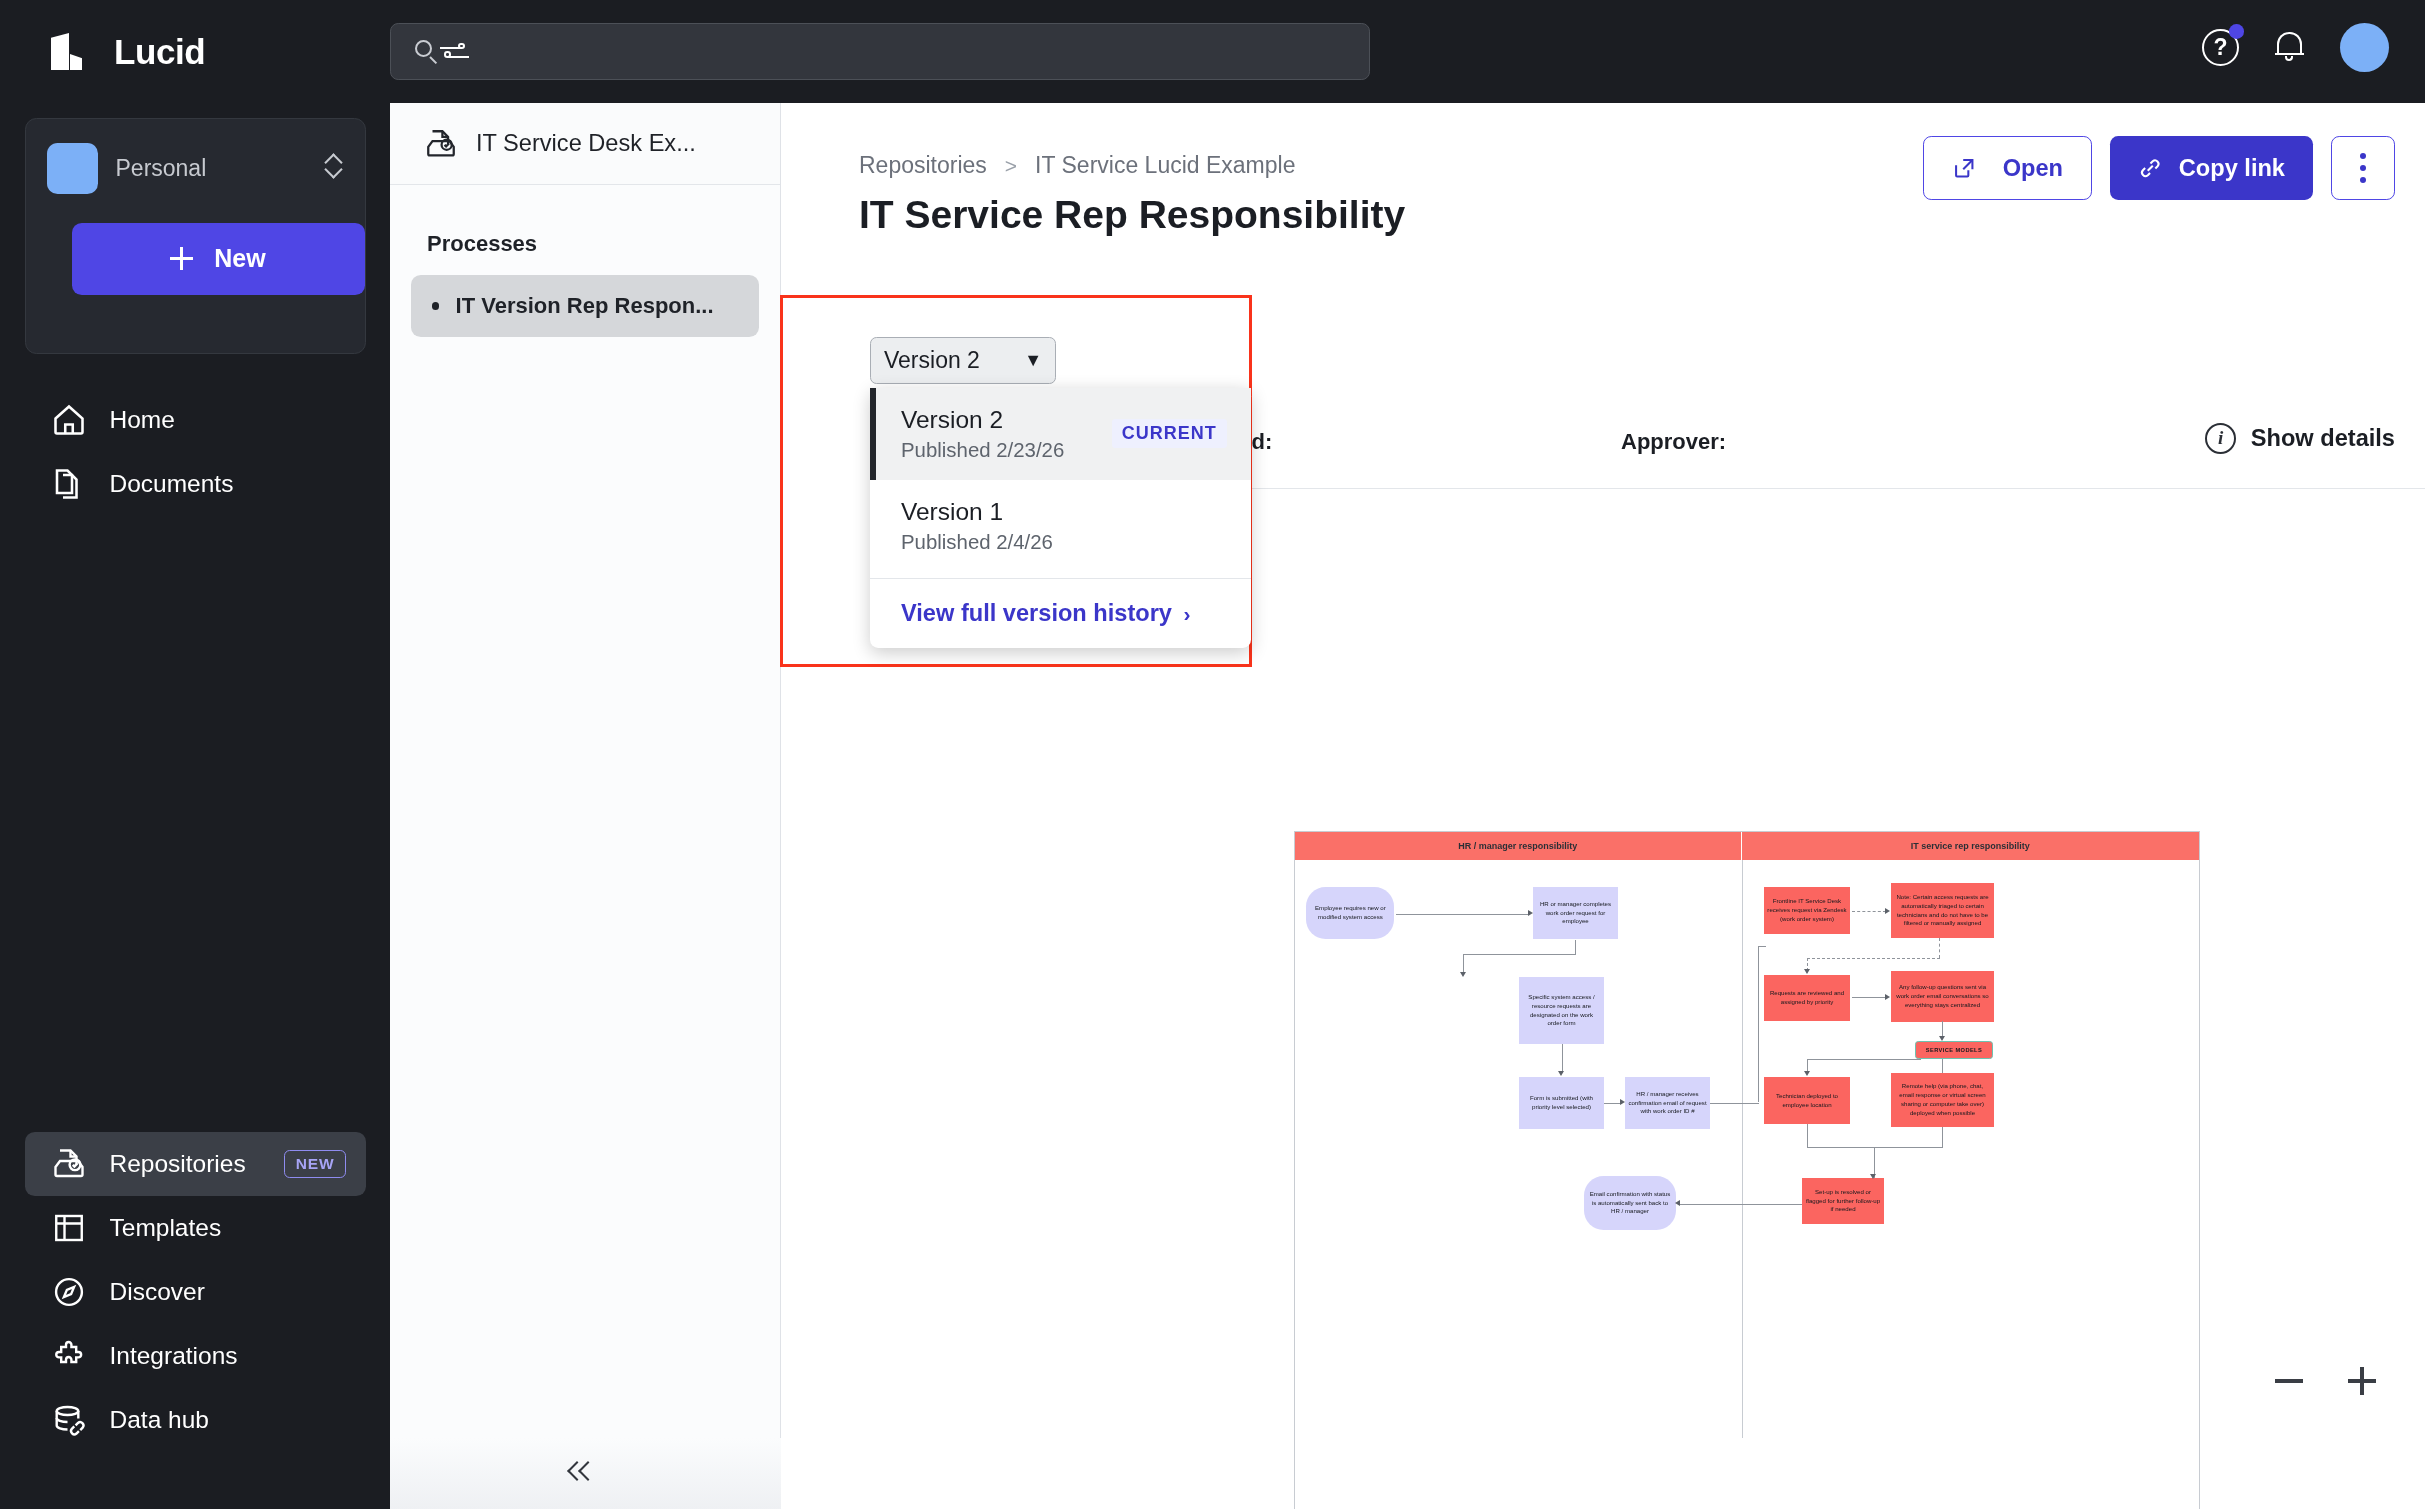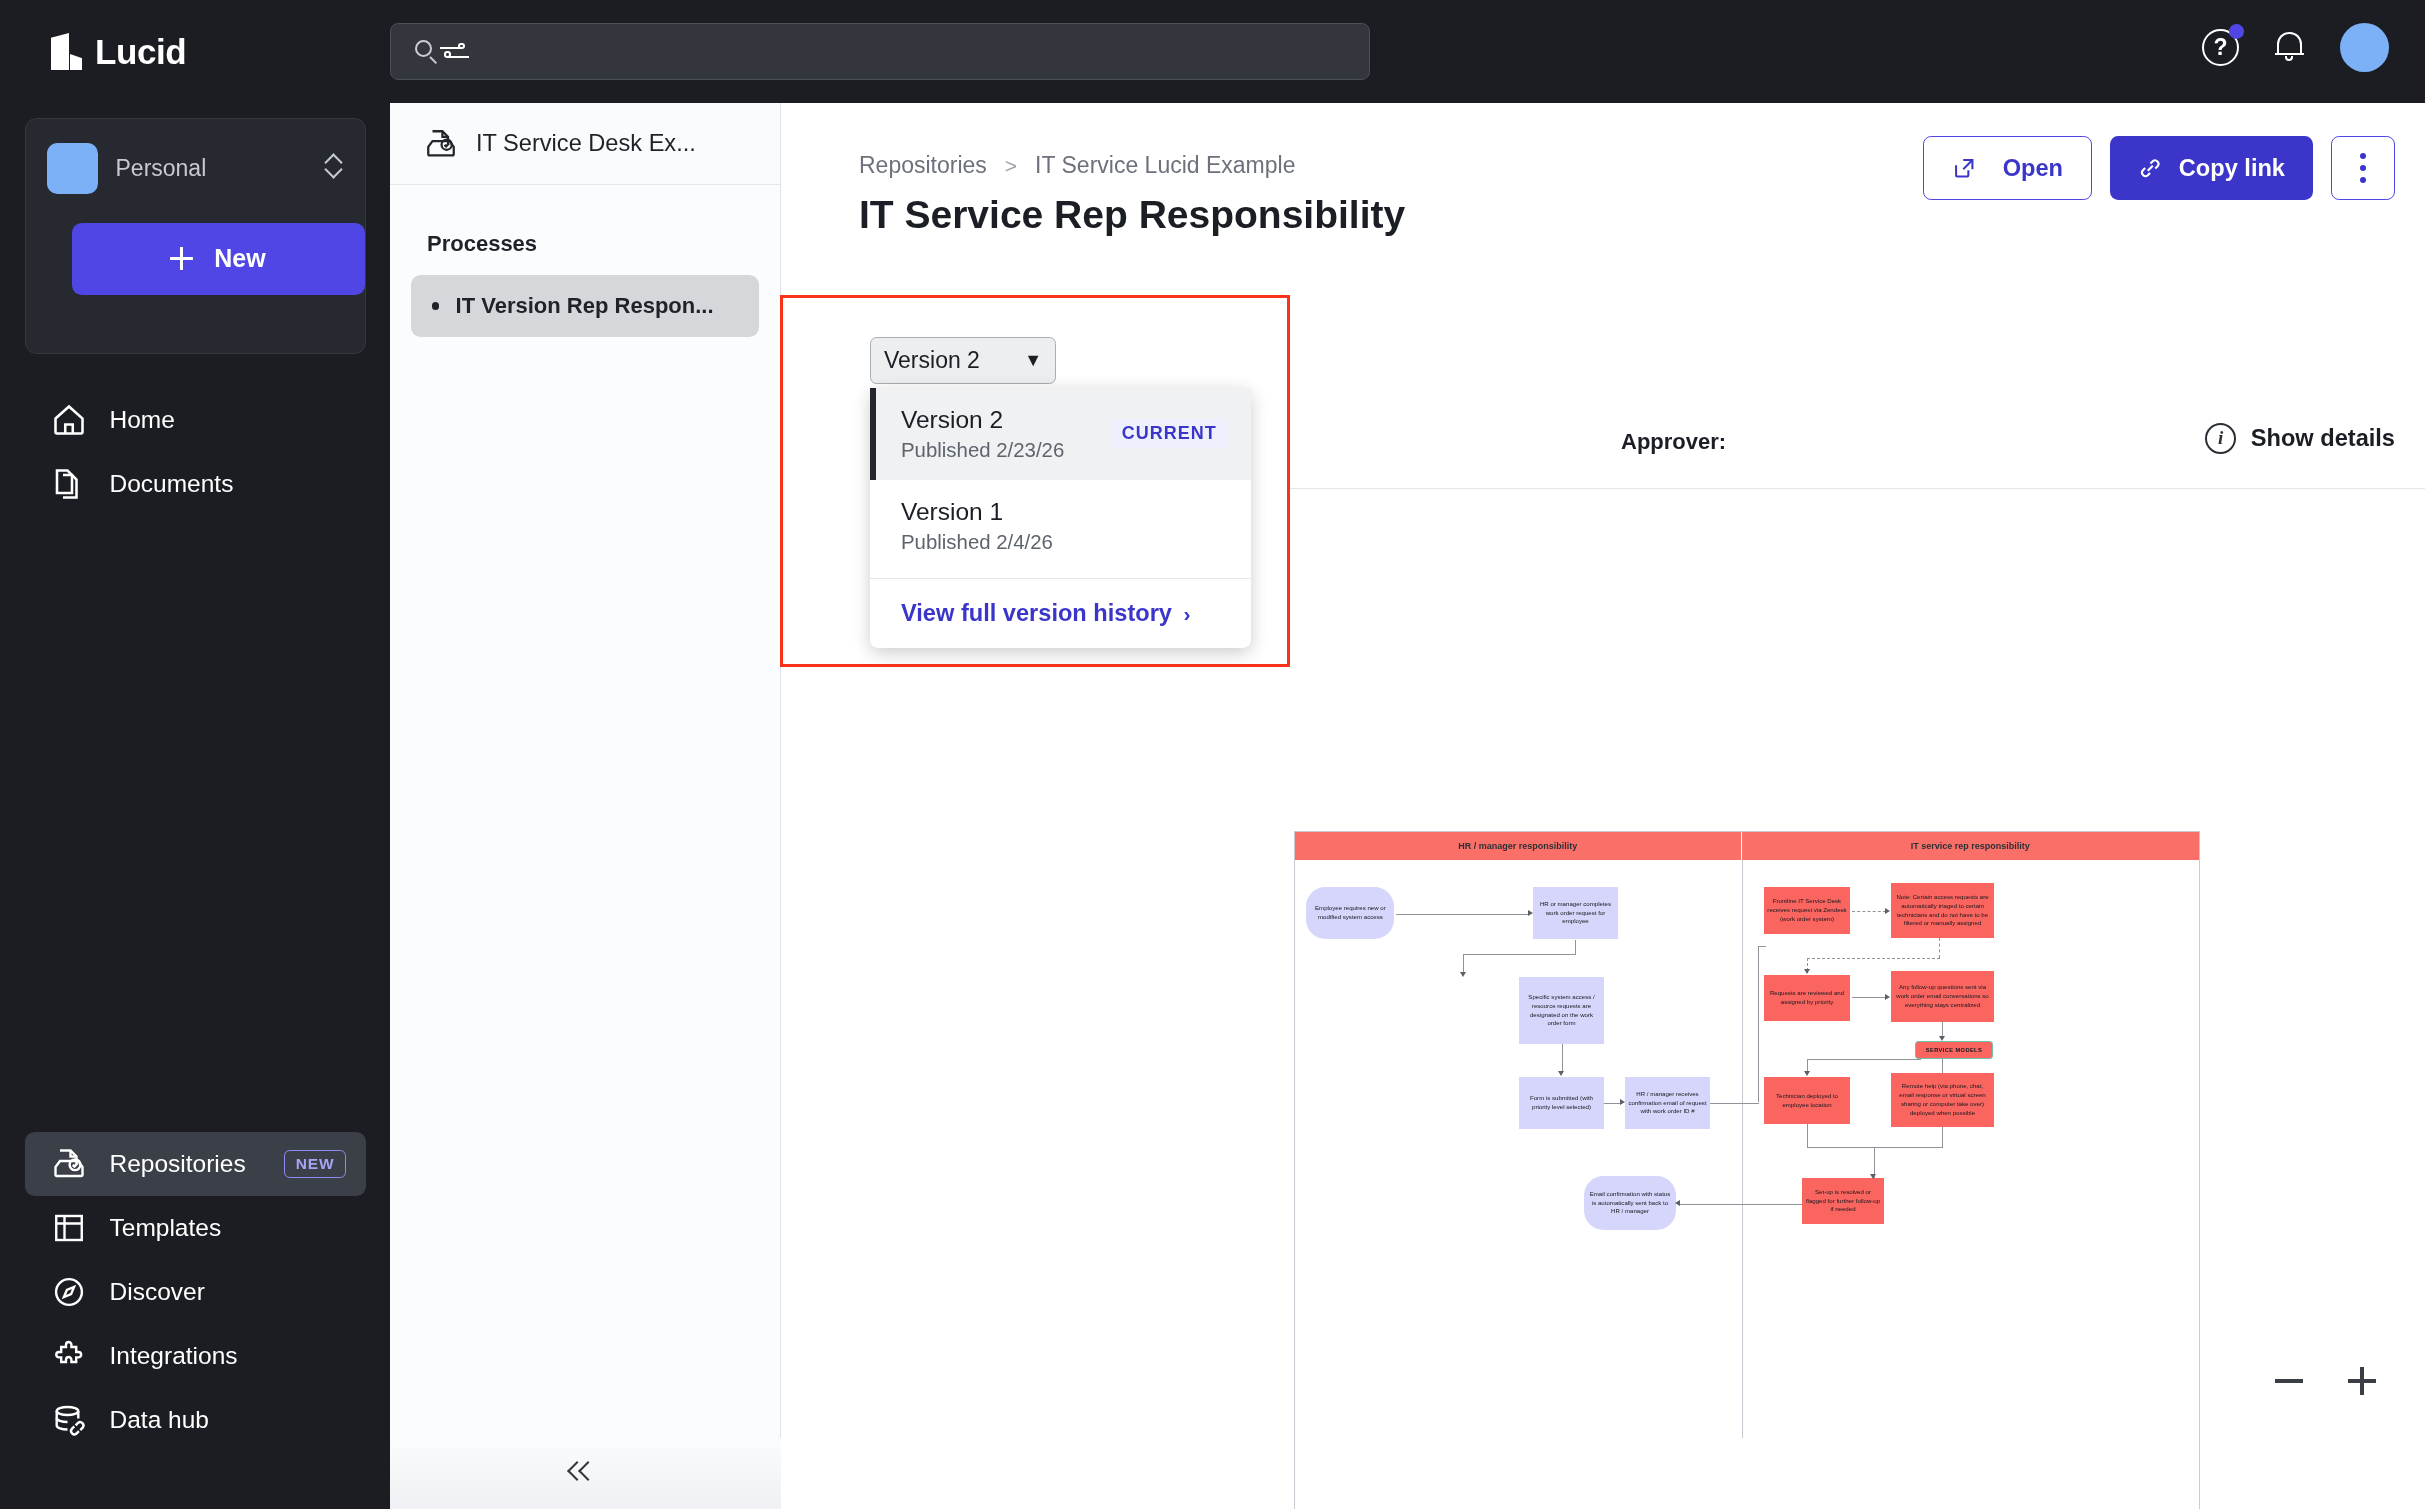--- a/index.html
+++ b/index.html
@@ -8,21 +8,21 @@
     font-family: "Liberation Sans", sans-serif;
     background: #1b1d22;
     overflow: hidden;
   }
 
   
   .topbar {
     position: absolute; top: 0; left: 0; width: 2426px; height: 103px;
     background: #1b1d22; display: flex; align-items: center;
   }
-  .logo-wrap { display: flex; align-items: center; margin-left: 51px; gap: 13px; }
+  .logo-wrap { display: flex; align-items: center; margin-left: 51px; gap: 32px; }
   .logo-mark { width: 31px; height: 37px; position: relative; }
   .logo-mark .p1 {
     position: absolute; left: 0; top: 0; width: 18px; height: 37px;
     background: #fff; clip-path: polygon(0 13%, 100% 0, 100% 100%, 0 100%);
   }
   .logo-mark .p2 {
     position: absolute; left: 19px; top: 21px; width: 12.2px; height: 16.3px;
     background: #fff; clip-path: polygon(0 0, 100% 26%, 100% 100%, 0 100%);
   }
   .logo-text { color: #fff; font-size: 35px; font-weight: bold; letter-spacing: -0.4px; }
@@ -203,21 +203,21 @@
     font-size: 23.6px; font-weight: bold; color: #1b1e24; cursor: pointer;
   }
   .info-circ {
     width: 31px; height: 31px; border: 2px solid #2b2f36; border-radius: 50%;
     display: flex; align-items: center; justify-content: center;
     font-size: 19px; font-style: italic; font-family: "Liberation Serif", serif; color: #2b2f36;
   }
 
   
   .highlight-box {
-    position: absolute; left: 780px; top: 295px; width: 510px; height: 372px;
+    position: absolute; left: 780px; top: 295px; width: 472px; height: 372px;
     border: 3.3px solid #f9331b; background: #fff; z-index: 40;
   }
   .version-select {
     position: absolute; left: 87px; top: 39px; width: 186px; height: 47px;
     background: #eceef0; border: 1.3px solid #a9aeb5; border-radius: 6.5px;
     display: flex; align-items: center; padding: 0 13px; cursor: pointer;
     font-size: 23px; color: #1b1e24;
   }
   .version-select .caret { margin-left: auto; font-size: 18px; color: #1b1e24; }
   .dropdown {

